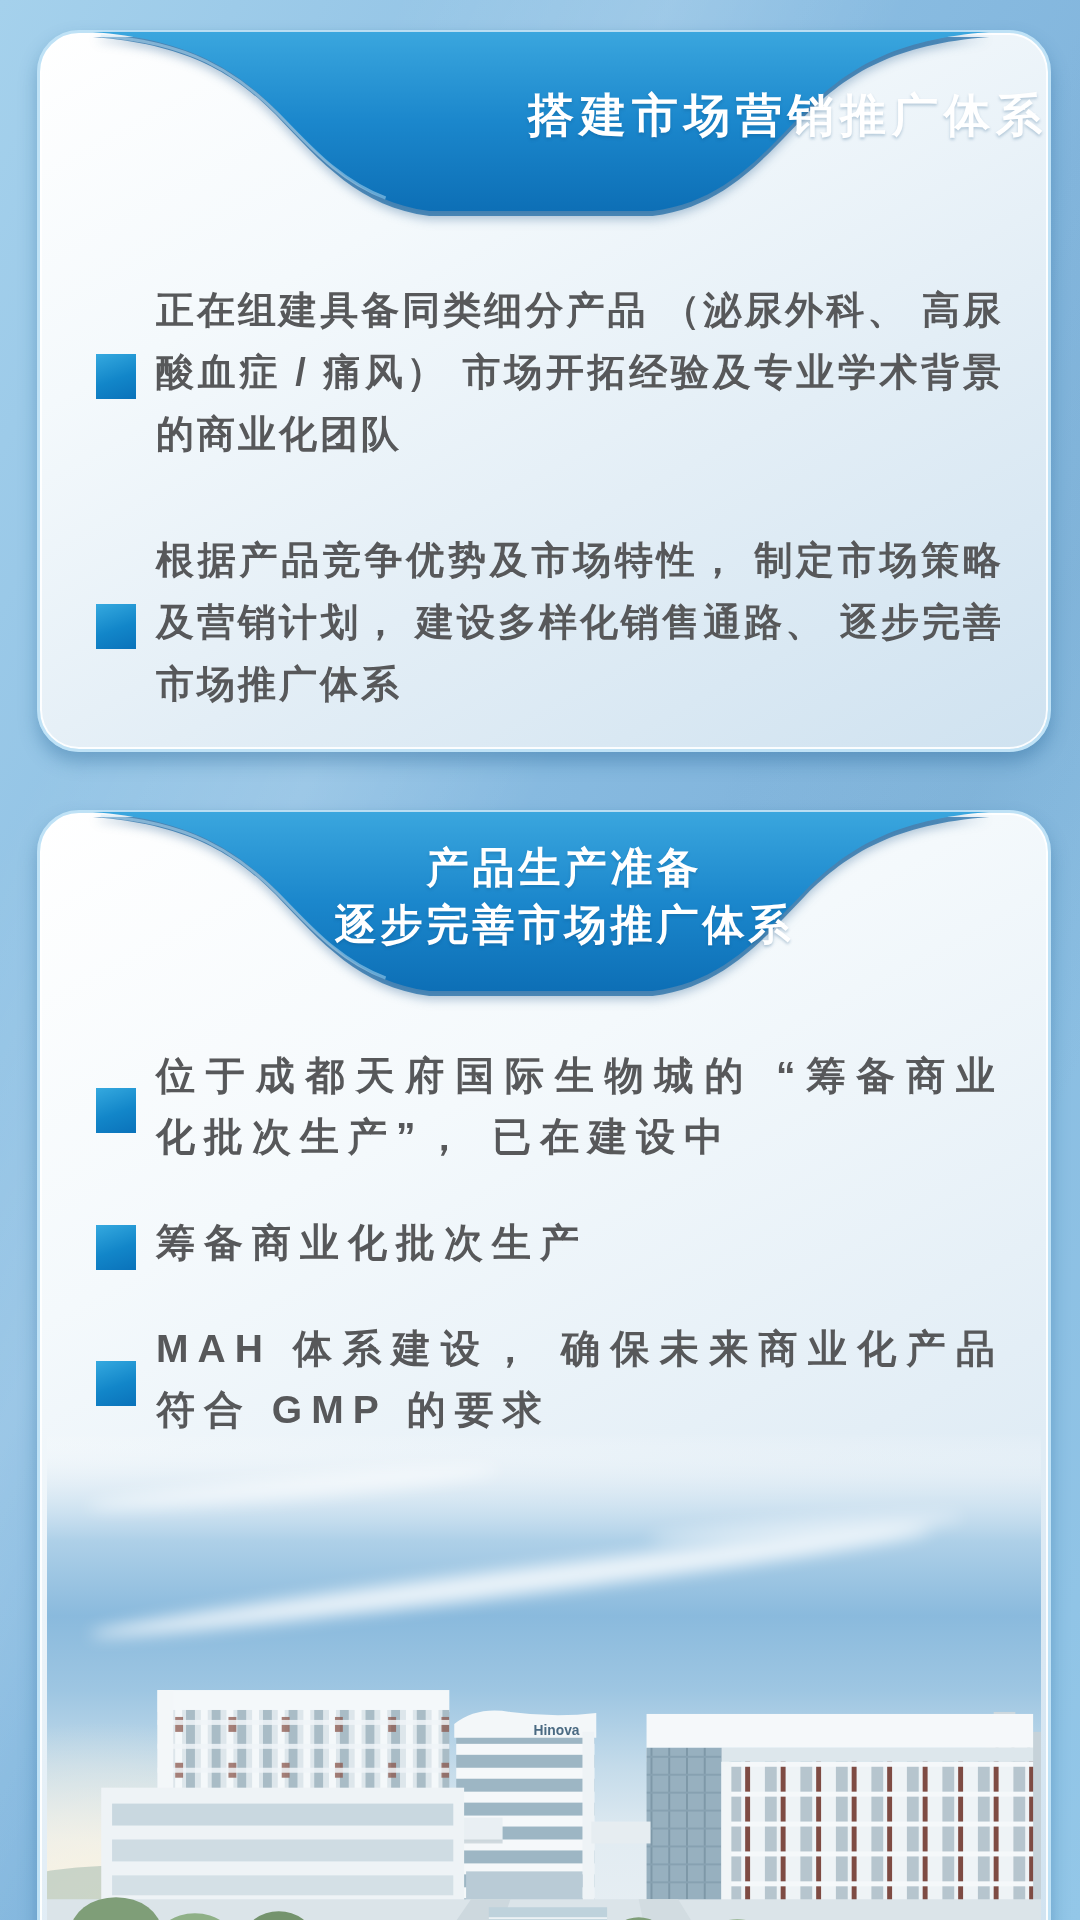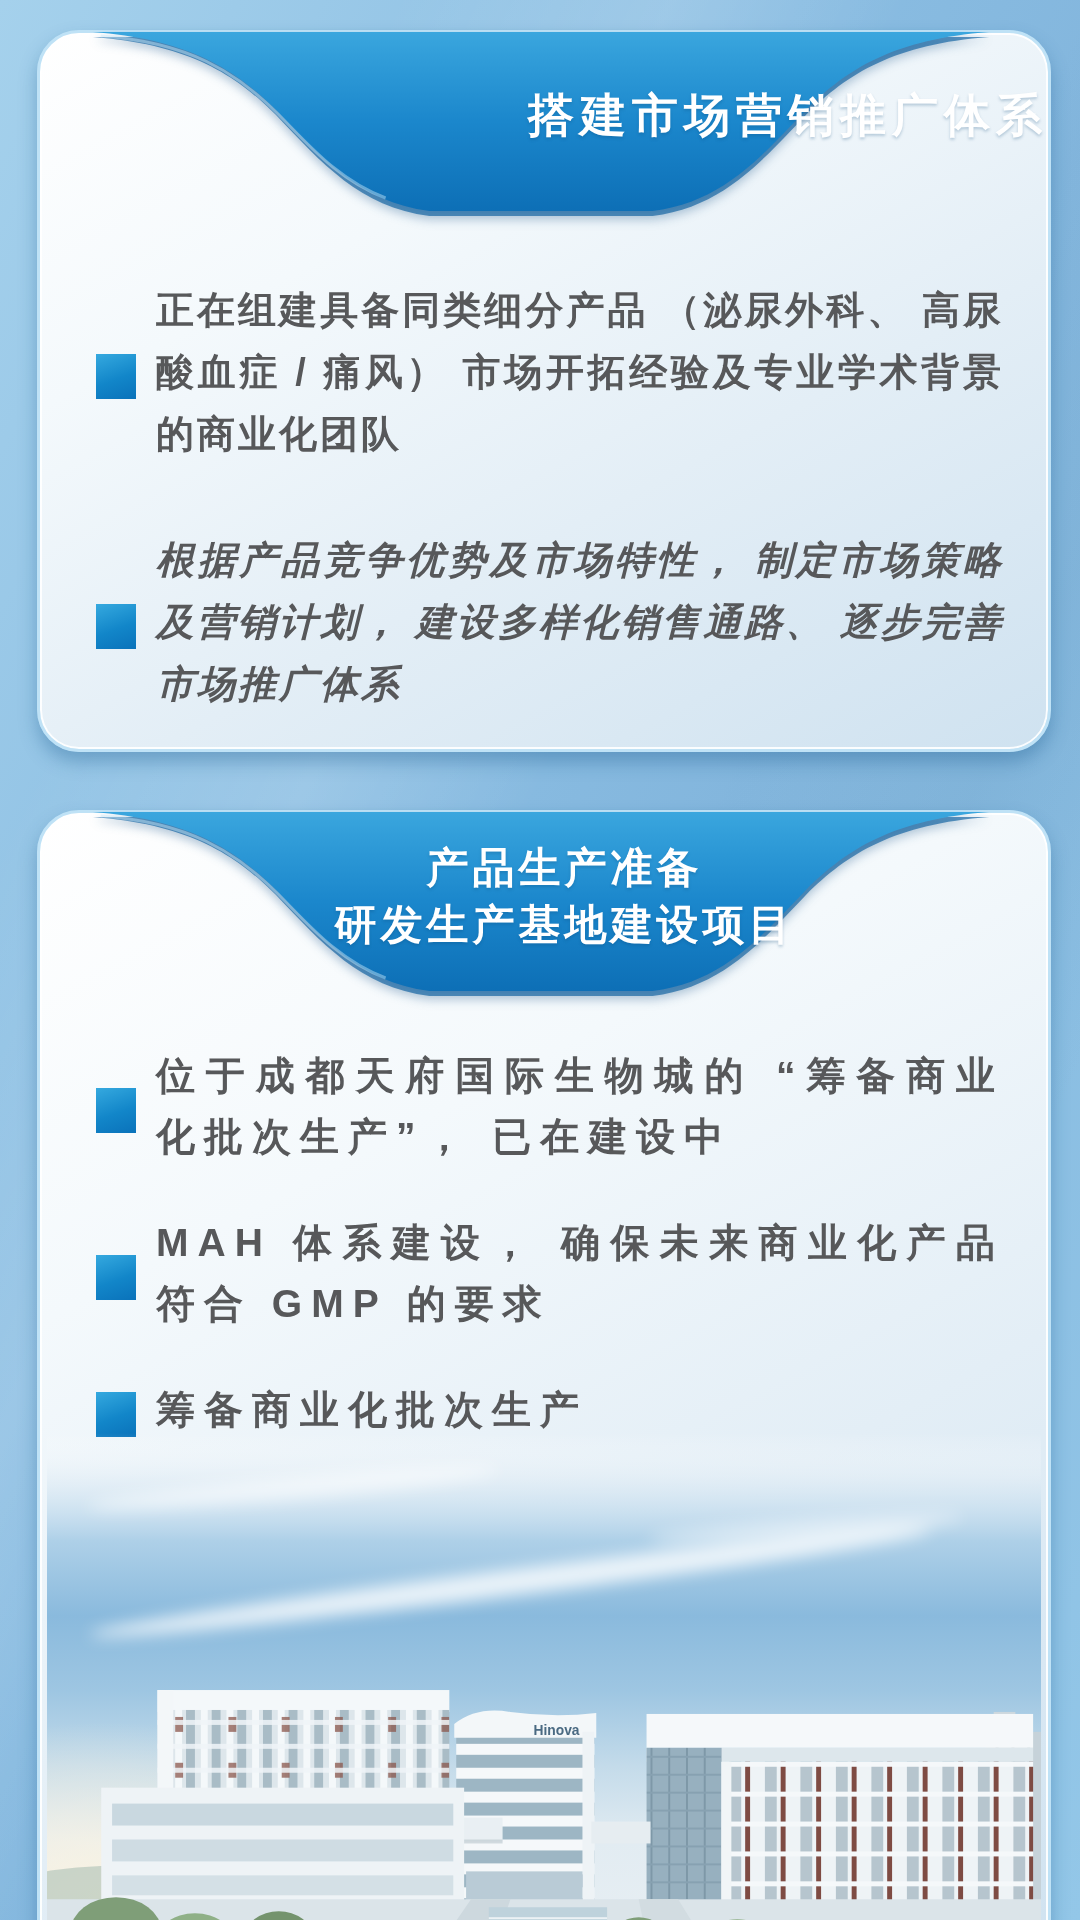--- a/index.html
+++ b/index.html
@@ -30,21 +30,21 @@
     position:absolute;left:0;right:0;margin:0;text-align:center;color:#ffffff;
     font-weight:700;text-shadow:0 2px 3px rgba(10,70,120,.25);
   }
   .card1 .title{top:52px;font-size:46px;letter-spacing:6px;text-align:right;}
   .card2 .title{top:26px;font-size:42px;line-height:57px;letter-spacing:4px;padding-left:41px;}
   .title span{display:block;}
   .bullets{position:absolute;left:56px;right:44px;}
   .card1 .bullets{top:246px;}
   .card2 .bullets{top:232px;}
   .bullet{display:flex;align-items:center;}
-  .card1 .bullet + .bullet{margin-top:64px;font-style:italic;}
+  .card1 .bullet + .bullet{margin-top:64px;}
   .card2 .bullet + .bullet{margin-top:45px;}
   .sq{
     flex:0 0 auto;width:40px;height:45px;margin:9px 20px 0 0;
     background:linear-gradient(160deg,#35a9df 0%,#1286c9 55%,#0a72ba 100%);
   }
   .btext{
     margin:0;color:#57585a;font-weight:700;text-align:justify;
     font-size:38px;line-height:62px;letter-spacing:3px;
   }
   .card2 .btext{font-size:39px;line-height:61px;letter-spacing:9px;}
@@ -92,34 +92,34 @@
         <stop offset="0.5" stop-color="#1b87cc"></stop>
         <stop offset="1" stop-color="#0d6fb6"></stop>
       </linearGradient>
     </defs>
     <path d="M54 0 C148 7 196 36 238 78 C284 126 322 170 392 179 L616 179 C686 170 724 126 770 78 C812 36 860 7 954 0 Z" transform="translate(0,5)" fill="#0a5d9e" opacity="0.65"></path>
     <path d="M54 0 C148 7 196 36 238 78 C284 126 322 170 392 179 L616 179 C686 170 724 126 770 78 C812 36 860 7 954 0 Z" fill="url(#bg2)"></path>
     <path d="M62 4 C150 10 198 40 240 82 C270 112 300 148 348 166" fill="none" stroke="#cdeafb" stroke-width="3" opacity="0.45"></path>
   </svg>
   <h1 class="title">
     <span>产品生产准备</span>
-    <span>研发生产基地建设项目</span>
+    <span>逐步完善市场推广体系</span>
   </h1>
   <div class="bullets">
     <div class="bullet">
       <span class="sq"></span>
       <p class="btext">位于成都天府国际生物城的 “筹备商业化批次生产”， 已在建设中</p>
     </div>
     <div class="bullet">
       <span class="sq"></span>
+      <p class="btext">筹备商业化批次生产</p>
+    </div>
+    <div class="bullet">
+      <span class="sq"></span>
       <p class="btext">MAH 体系建设， 确保未来商业化产品符合 GMP 的要求</p>
-    </div>
-    <div class="bullet">
-      <span class="sq"></span>
-      <p class="btext">筹备商业化批次生产</p>
     </div>
   </div>
 
   <div class="campus">
     <svg viewBox="0 0 1008 540" preserveAspectRatio="none" aria-hidden="true">
       <defs>
         <linearGradient id="sky" x1="0" y1="0" x2="0" y2="1">
           <stop offset="0" stop-color="#ffffff" stop-opacity="0"></stop>
           <stop offset="0.08" stop-color="#e3eef6" stop-opacity="0.6"></stop>
           <stop offset="0.20" stop-color="#aed0e8"></stop>

